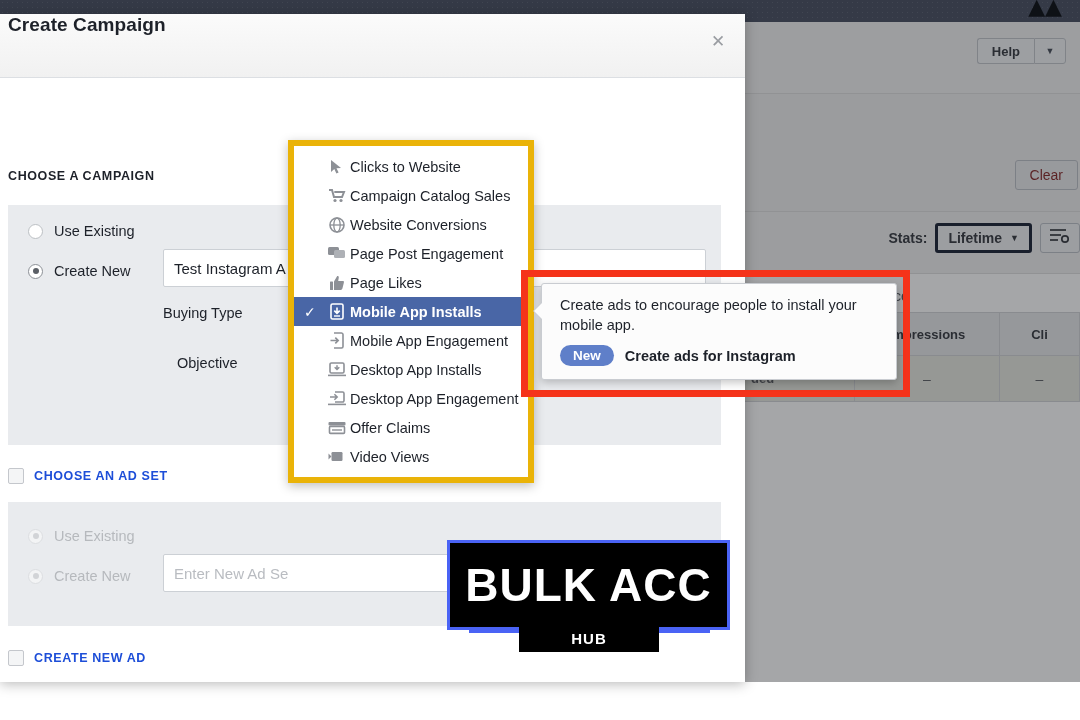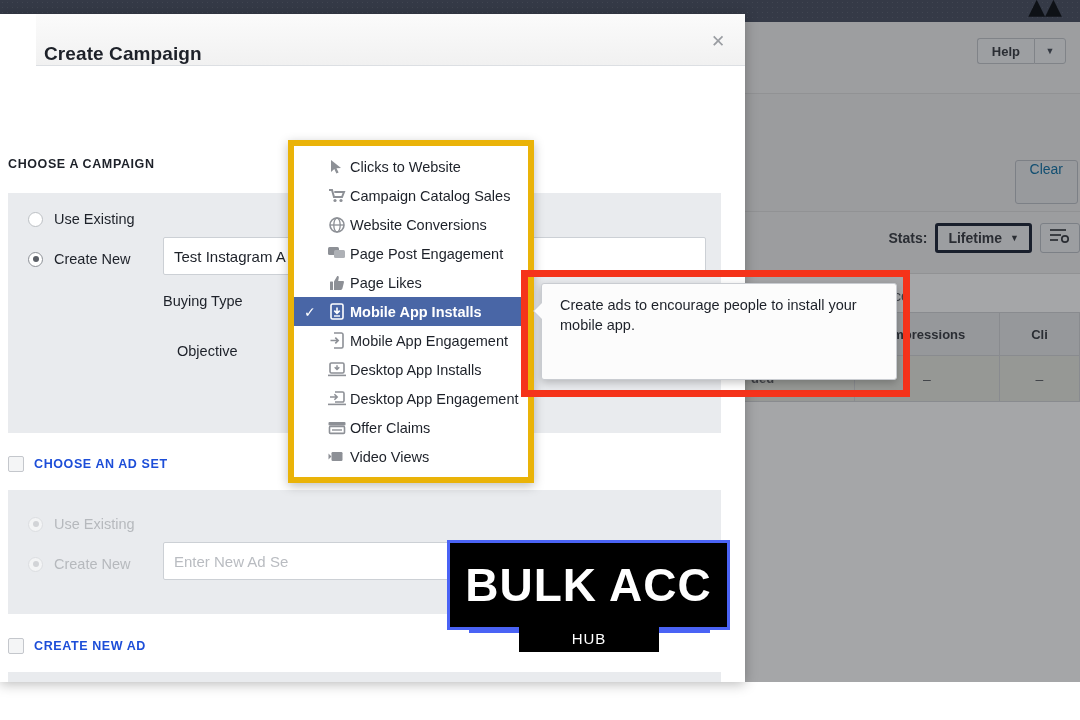--- a/index.html
+++ b/index.html
@@ -47,24 +47,24 @@
     position: absolute; right: 14px; top: 38px;
     width: 32px; height: 26px;
     display: flex; align-items: center; justify-content: center;
     background: #f2f3f5; border: 1px solid #bfc3c9;
     border-radius: 0 3px 3px 0;
     font-size: 9px; color: #3d4450;
   }
 
   .clear-btn {
     position: absolute; right: 2px; top: 160px;
-    height: 44px; padding: 0 14px;
-    display: flex; 
+    height: 30px; padding: 0 14px;
+    display: flex; align-items: center;
     background: #e9eaec; border: 1px solid #b9bdc4; border-radius: 3px;
-    font-size: 14px; color: #0369a1;
+    font-size: 14px; color: #7f1d1d;
   }
 
   .stats-bar { position: absolute; right: 0px; top: 223px; display: flex; align-items: center; gap: 8px; }
   .stats-label { font-size: 14px; font-weight: bold; color: #2b2f36; }
   .stats-select {
     height: 30px; padding: 0 10px; display: flex; align-items: center; gap: 8px;
     background: #f0f1f3; border: 3px solid #0f172a; border-radius: 3px;
     font-size: 14px; font-weight: bold; color: #2b2f36;
   }
   .stats-select .caret { font-size: 9px; }
@@ -105,24 +105,24 @@
   }
 
   
   .modal {
     position: absolute; left: 0; top: 14px; width: 745px; height: 668px;
     background: #ffffff;
     box-shadow: 0 2px 12px rgba(0,0,0,0.28);
     overflow: hidden;
   }
   .modal-header {
-    position: relative; height: 52px;
+    position: relative; height: 64px;
     background: linear-gradient(#fbfbfb, #f1f1f1);
     border-bottom: 1px solid #dcdfe3;
-    display: flex; align-items: flex-end; margin-left: 36px;
+    display: flex; align-items: flex-start;
   }
   .modal-title { padding-left: 8px; font-size: 19px; font-weight: bold; color: #1d2129; letter-spacing: .1px;}
   .modal-close {
     position: absolute; right: 16px; top: 16px;
     width: 22px; height: 22px; display: flex; align-items: center; justify-content: center;
     color: #9a9da2; font-size: 17px; font-family: "DejaVu Sans", sans-serif;
   }
 
   .modal-body { position: relative; padding: 0; }
 
@@ -234,21 +234,21 @@
     display: flex; align-items: center; justify-content: center;
   }
   .wm-main span {
     color: #ffffff; font-size: 46px; font-weight: bold; letter-spacing: 1px;
     font-family: "Liberation Sans", sans-serif;
   }
   .wm-sub {
     position: absolute; left: 72px; top: 84px; width: 140px; height: 28px;
     background: #000000; display: flex; align-items: center; justify-content: center;
   }
-  .wm-sub span { color: #ffffff; font-size: 15px; font-weight: normal; letter-spacing: 1px; }
+  .wm-sub span { color: #ffffff; font-size: 15px; font-weight: bold; letter-spacing: 1px; }
   .wm-dash-l { position: absolute; left: 22px; top: 88px; width: 58px; height: 5px; background: #4a63f5; }
   .wm-dash-r { position: absolute; left: 205px; top: 88px; width: 58px; height: 5px; background: #4a63f5; }
 </style>
 </head>
 <body>
 
 <div id="root">
 
   <div class="bg-page">
     <div class="bg-row-a"></div>
@@ -501,20 +501,24 @@
           </svg>
       </span>
       <span>Video Views</span>
     </div>
 
   </div>
 
   <div class="tooltip">
     <div class="tooltip-arrow"></div>
     <div class="tt-text">Create ads to encourage people to install your mobile app.</div>
+    <div class="tt-row">
+      <span class="tt-badge">New</span>
+      <span class="tt-link">Create ads for Instagram</span>
+    </div>
   </div>
 
   <div class="redbox"></div>
 
   <div class="watermark">
     <div class="wm-main">
       <span>BULK ACC</span>
     </div>
     <div class="wm-dash-l"></div>
     <div class="wm-dash-r"></div>

